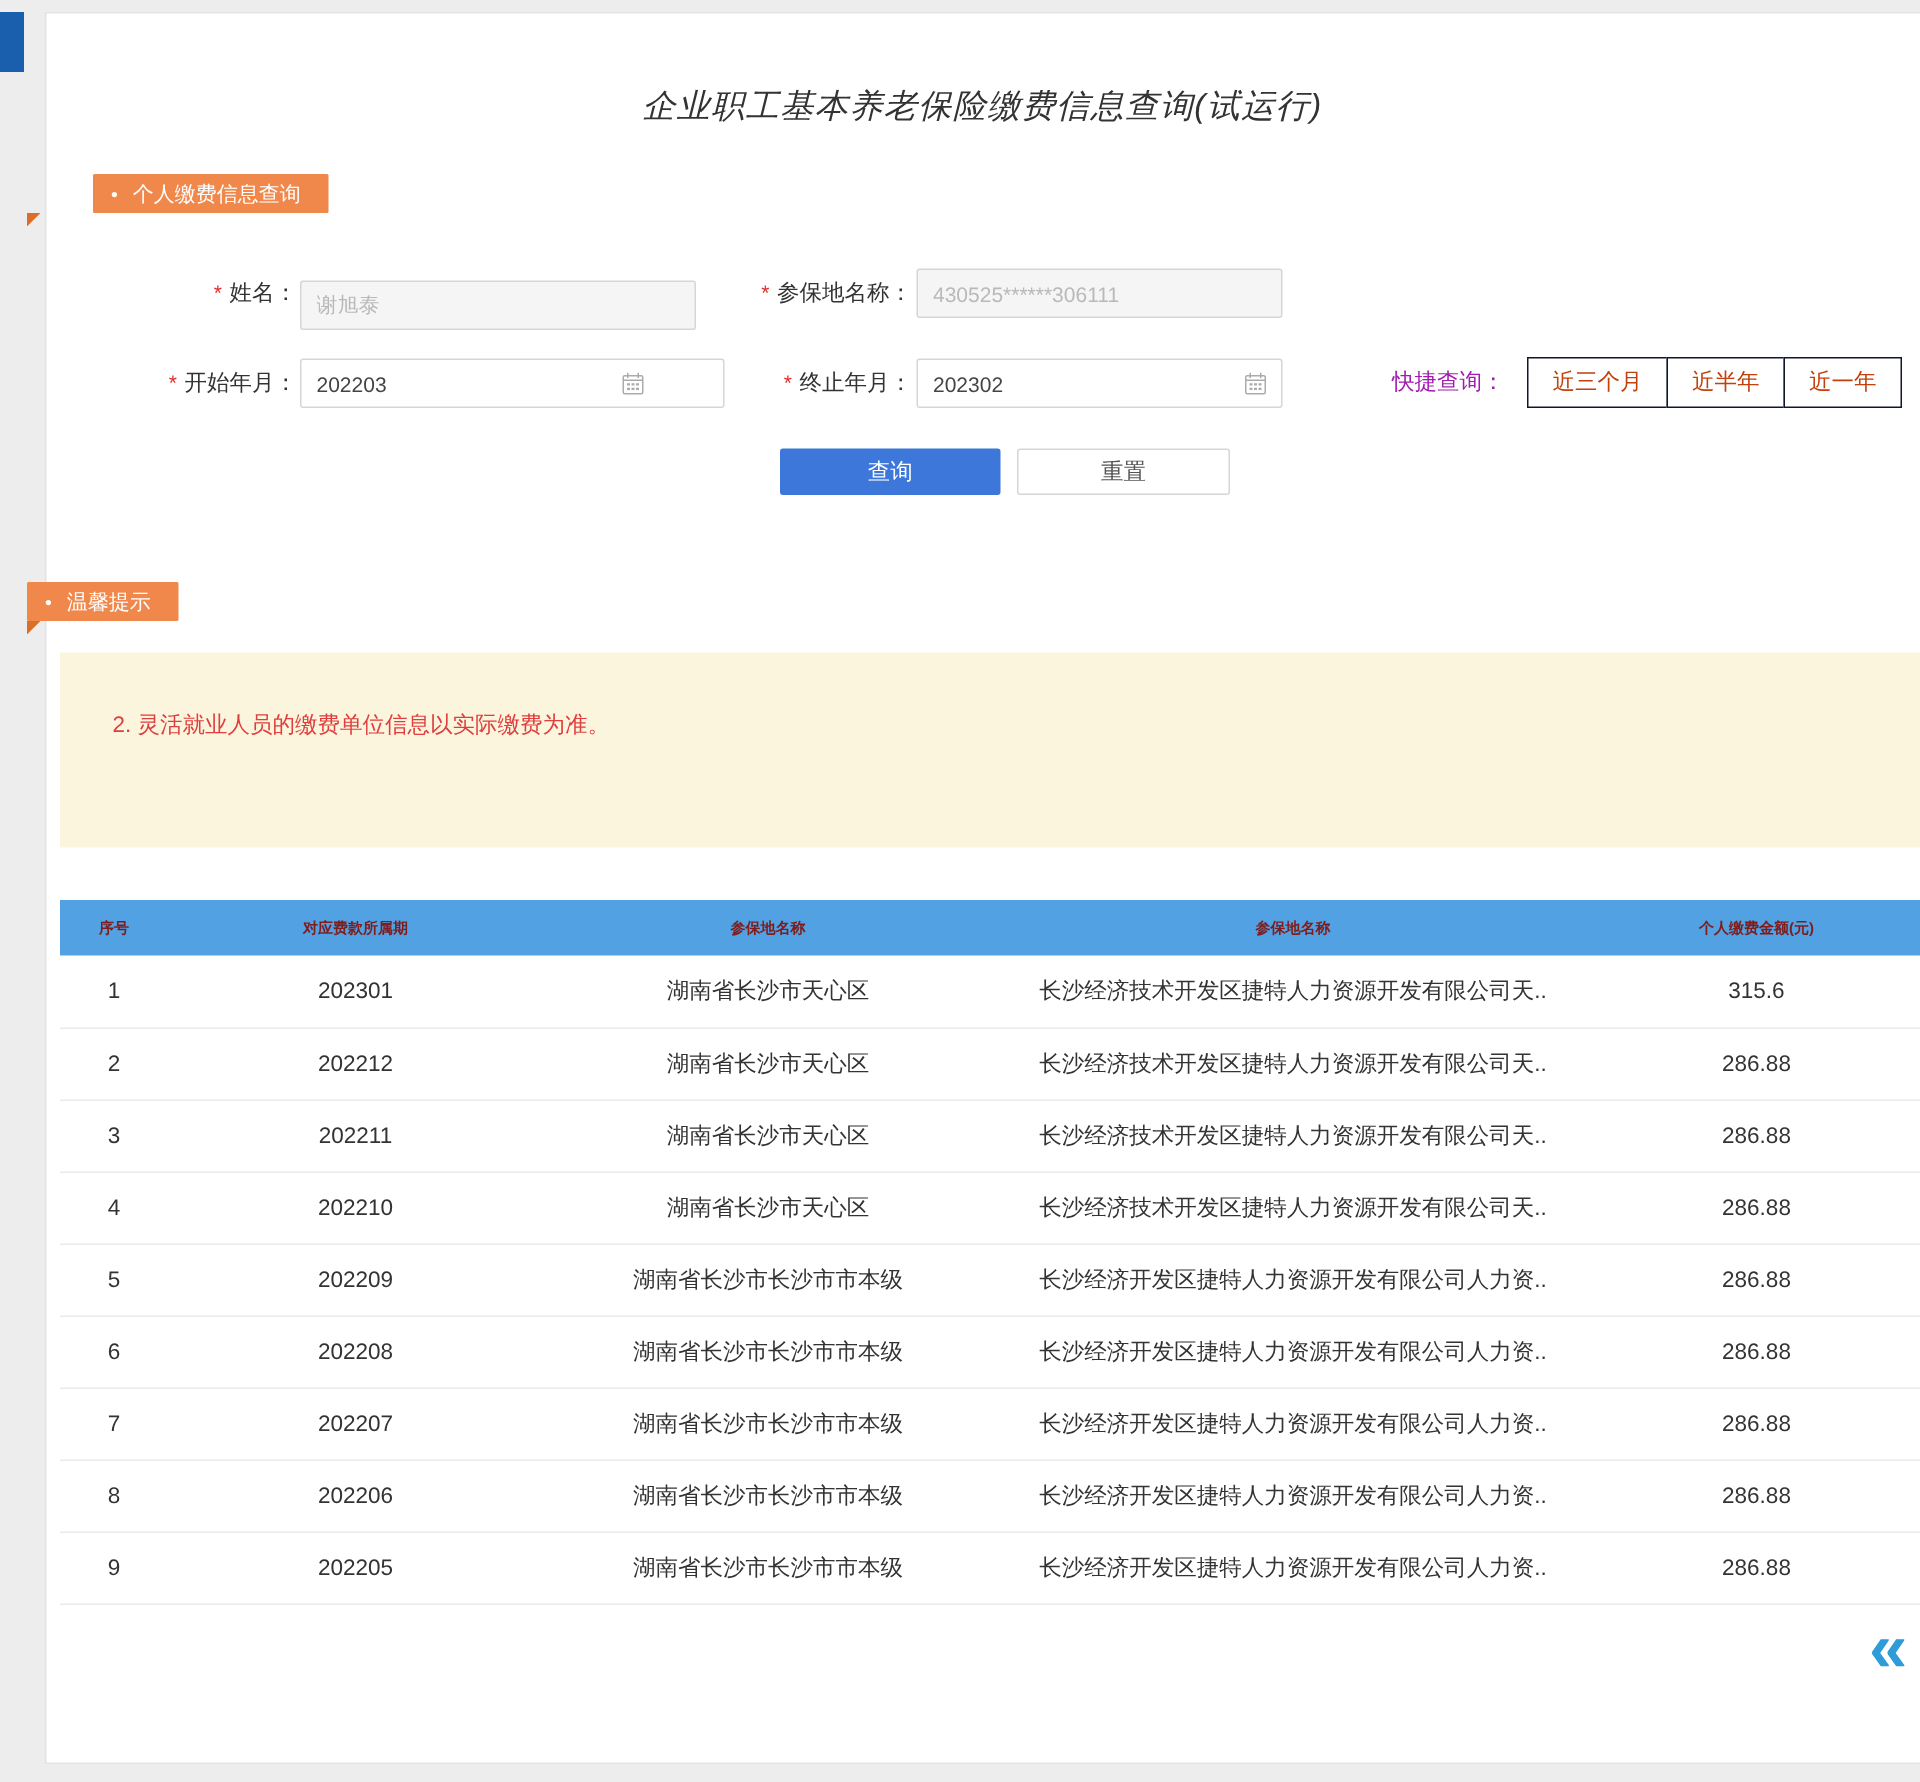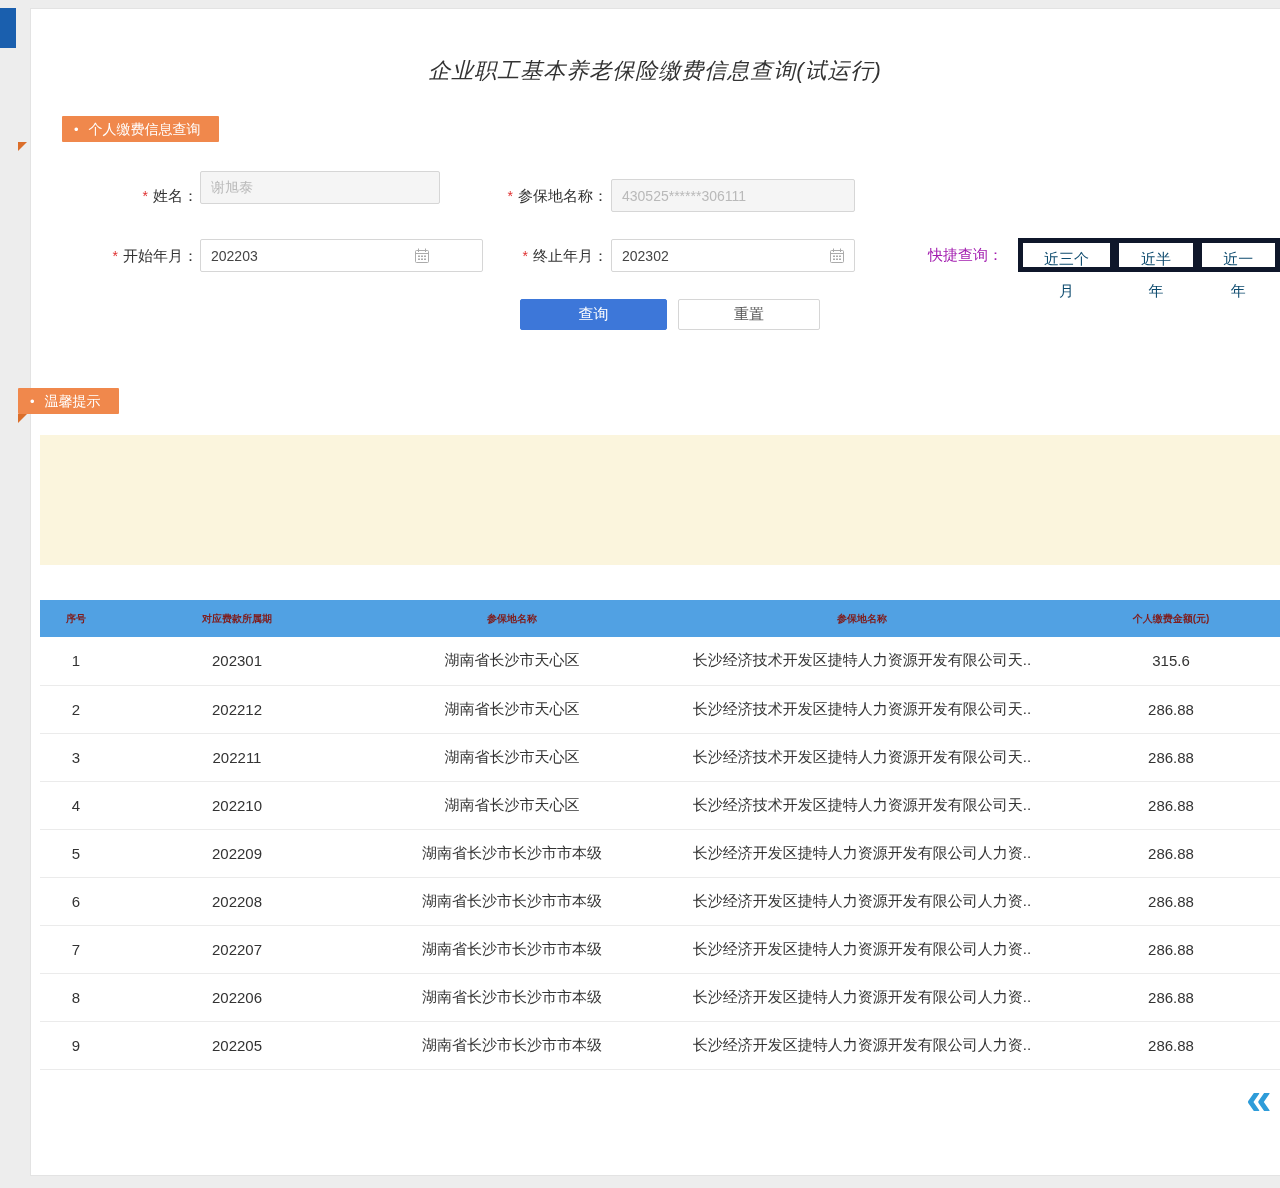--- a/index.html
+++ b/index.html
@@ -59,21 +59,21 @@
     background:#fff;
   }
   .text-input.disabled{background:#F5F5F5;color:#B9B9B9;}
   .cal-icon{position:absolute;cursor:pointer;line-height:0;}
   .quick-label{
     position:absolute;height:34px;line-height:34px;font-size:15px;color:#a21caf;
   }
   .quick-group{position:absolute;display:flex;}
   .quick-btn{
     height:34px;line-height:32px;padding:0 16px;background:#fff;
-    border:5px solid #0f172a;font-size:15px;color:#0c4a6e;cursor:pointer;
+    border:1px solid #0f172a;font-size:15px;color:#c2410c;cursor:pointer;
     font-family:inherit;margin-left:-1px;
   }
   .quick-btn:first-child{margin-left:0;}
   .btn{
     position:absolute;height:31px;border-radius:2px;font-size:15px;
     cursor:pointer;font-family:inherit;
   }
   .btn-primary{background:var(--primary-blue);border:1px solid var(--primary-blue);color:#fff;}
   .btn-plain{background:#fff;border:1px solid #D6D6D6;color:#555;}
   .notice-box{
@@ -111,21 +111,21 @@
 <div class="page-title">企业职工基本养老保险缴费信息查询(试运行)</div>
 
 <div class="section-badge badge-query">
   <span class="bullet">•</span><span>个人缴费信息查询</span>
 </div>
 <div class="badge-fold fold-query"></div>
 
 <div class="form-label" style="left:60px;top:179px;width:138px;">
   <span class="req">*</span><span>姓名：</span>
 </div>
-<input class="text-input disabled" style="left: 200px; top: 171px; width: 240px;" readonly="" value="谢旭泰">
+<input class="text-input disabled" style="left: 200px; top: 187px; width: 264px;" readonly="" value="谢旭泰">
 
 <div class="form-label" style="left:448px;top:179px;width:160px;">
   <span class="req">*</span><span>参保地名称：</span>
 </div>
 <input class="text-input disabled" style="left: 611px; top: 179px; width: 244px;" readonly="" value="430525******306111">
 
 <div class="form-label" style="left:60px;top:239px;width:138px;">
   <span class="req">*</span><span>开始年月：</span>
 </div>
 <input class="text-input" style="left: 200px; top: 239px; width: 283px; padding-right: 30px;" value="202203">
@@ -173,20 +173,21 @@
 <button class="btn btn-primary" style="left:520px;top:299px;width:147px;">查询</button>
 <button class="btn btn-plain" style="left:678px;top:299px;width:142px;">重置</button>
 
 <div class="section-badge badge-tips">
   <span class="bullet">•</span><span>温馨提示</span>
 </div>
 <div class="badge-fold fold-tips"></div>
 
 <div class="notice-box">
   <div class="notice-text">
+    <div>2. 灵活就业人员的缴费单位信息以实际缴费为准。</div>
   </div>
 </div>
 
 <table class="data-table">
   <colgroup>
       <col style="width:72px">
       <col style="width:250px">
       <col style="width:300px">
       <col style="width:400px">
       <col style="width:218px">

